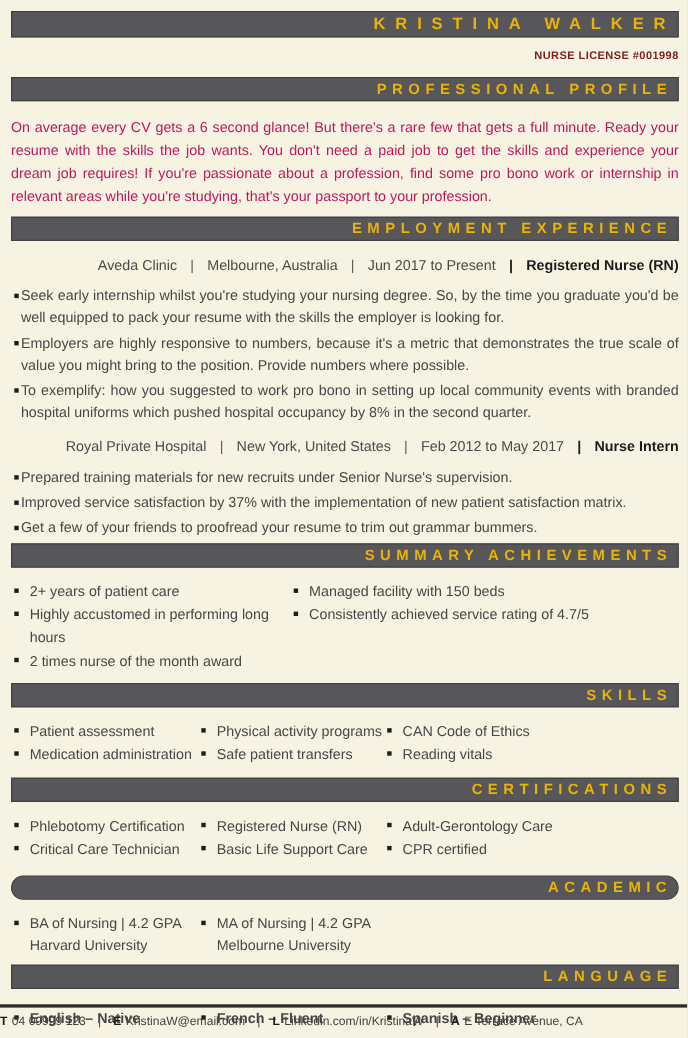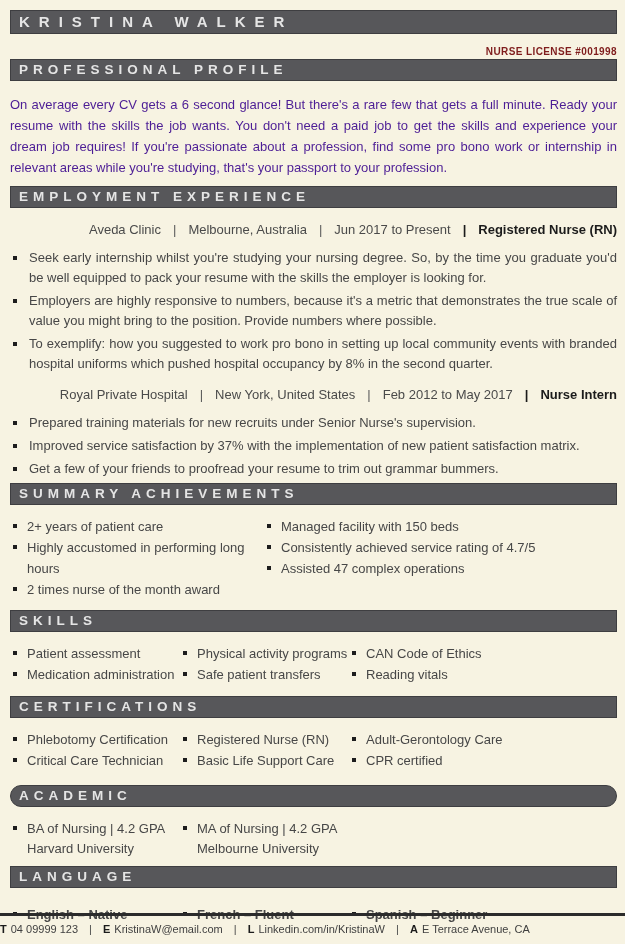--- a/index.html
+++ b/index.html
@@ -12,64 +12,65 @@
     font-size: 13px;
     position: relative;
     overflow: hidden;
     margin: 0 auto;
   }
   .content { padding-top: 10px; }
   .bar {
     margin: 0 8px 0 10px;
     background: #57575a;
     border: 1px solid #3e3e41;
-    color: #e5e5e5;
+    color: #eab308;
     font-weight: bold;
+    text-align: right;
     padding: 2px 5px 3px 8px;
     letter-spacing: 5px;
     font-size: 13.5px;
     line-height: 15px;
   }
   .name-bar {
     font-size: 15px;
     letter-spacing: 9px;
     padding: 3px 2px 3px 8px;
     line-height: 16px;
   }
   .license {
     margin: 10px 8px 0 10px;
     text-align: right;
     font-weight: bold;
     color: #7f1d1d;
     font-size: 10px;
     letter-spacing: 0.4px;
     line-height: 15px;
   }
-  .bar-profile { }
+  .bar-profile { margin-top: 11px; }
   .profile-text {
     margin: 13px 8px 0 10px;
     line-height: 21px;
     text-align: justify;
-    color: #4c1d95;
+    color: #be185d;
   }
   .bar-employment { margin-top: 8px; }
   .job-meta {
     display: flex;
     justify-content: flex-end;
     gap: 12px;
     margin: 13px 8px 0 10px;
     line-height: 18px;
     color: #4a4a4a;
     white-space: nowrap;
   }
   .job-meta .sep { color: #5a5a5a; }
   .job-meta .role, .job-meta .sep-bold { font-weight: bold; color: #1b1b1b; }
   .job2-meta { margin-top: 12px; }
   .bullets { margin: 9px 8px 0 13px; }
-  .bullet { display: flex; gap: 12px; margin-bottom: 3px; }
+  .bullet { display: flex; gap: 2px; margin-bottom: 3px; }
   .bullet .marker {
     flex: 0 0 auto;
     width: 4px; height: 4px;
     background: #1d1d1d;
     margin-top: 8px;
   }
   .bullet .btxt { flex: 1; line-height: 20px; text-align: justify; }
   .bullet .btxt-left { text-align: left; }
   .bar-achievements { margin-top: 4px; }
   .cols { display: grid; margin: 11px 8px 0 13px; }
@@ -197,24 +198,20 @@
       </div>
       <div>
         <div class="mini">
           <span class="marker"></span>
           <span class="mtxt">Managed facility with 150 beds</span>
         </div>
         <div class="mini">
           <span class="marker"></span>
           <span class="mtxt">Consistently achieved service rating of 4.7/5</span>
         </div>
-        <div class="mini">
-          <span class="marker"></span>
-          <span class="mtxt">Assisted 47 complex operations</span>
-        </div>
       </div>
     </div>
 
     <div class="bar bar-skills">
       <span>SKILLS</span>
     </div>
 
     <div class="cols cols-3">
       <div>
         <div class="mini">

